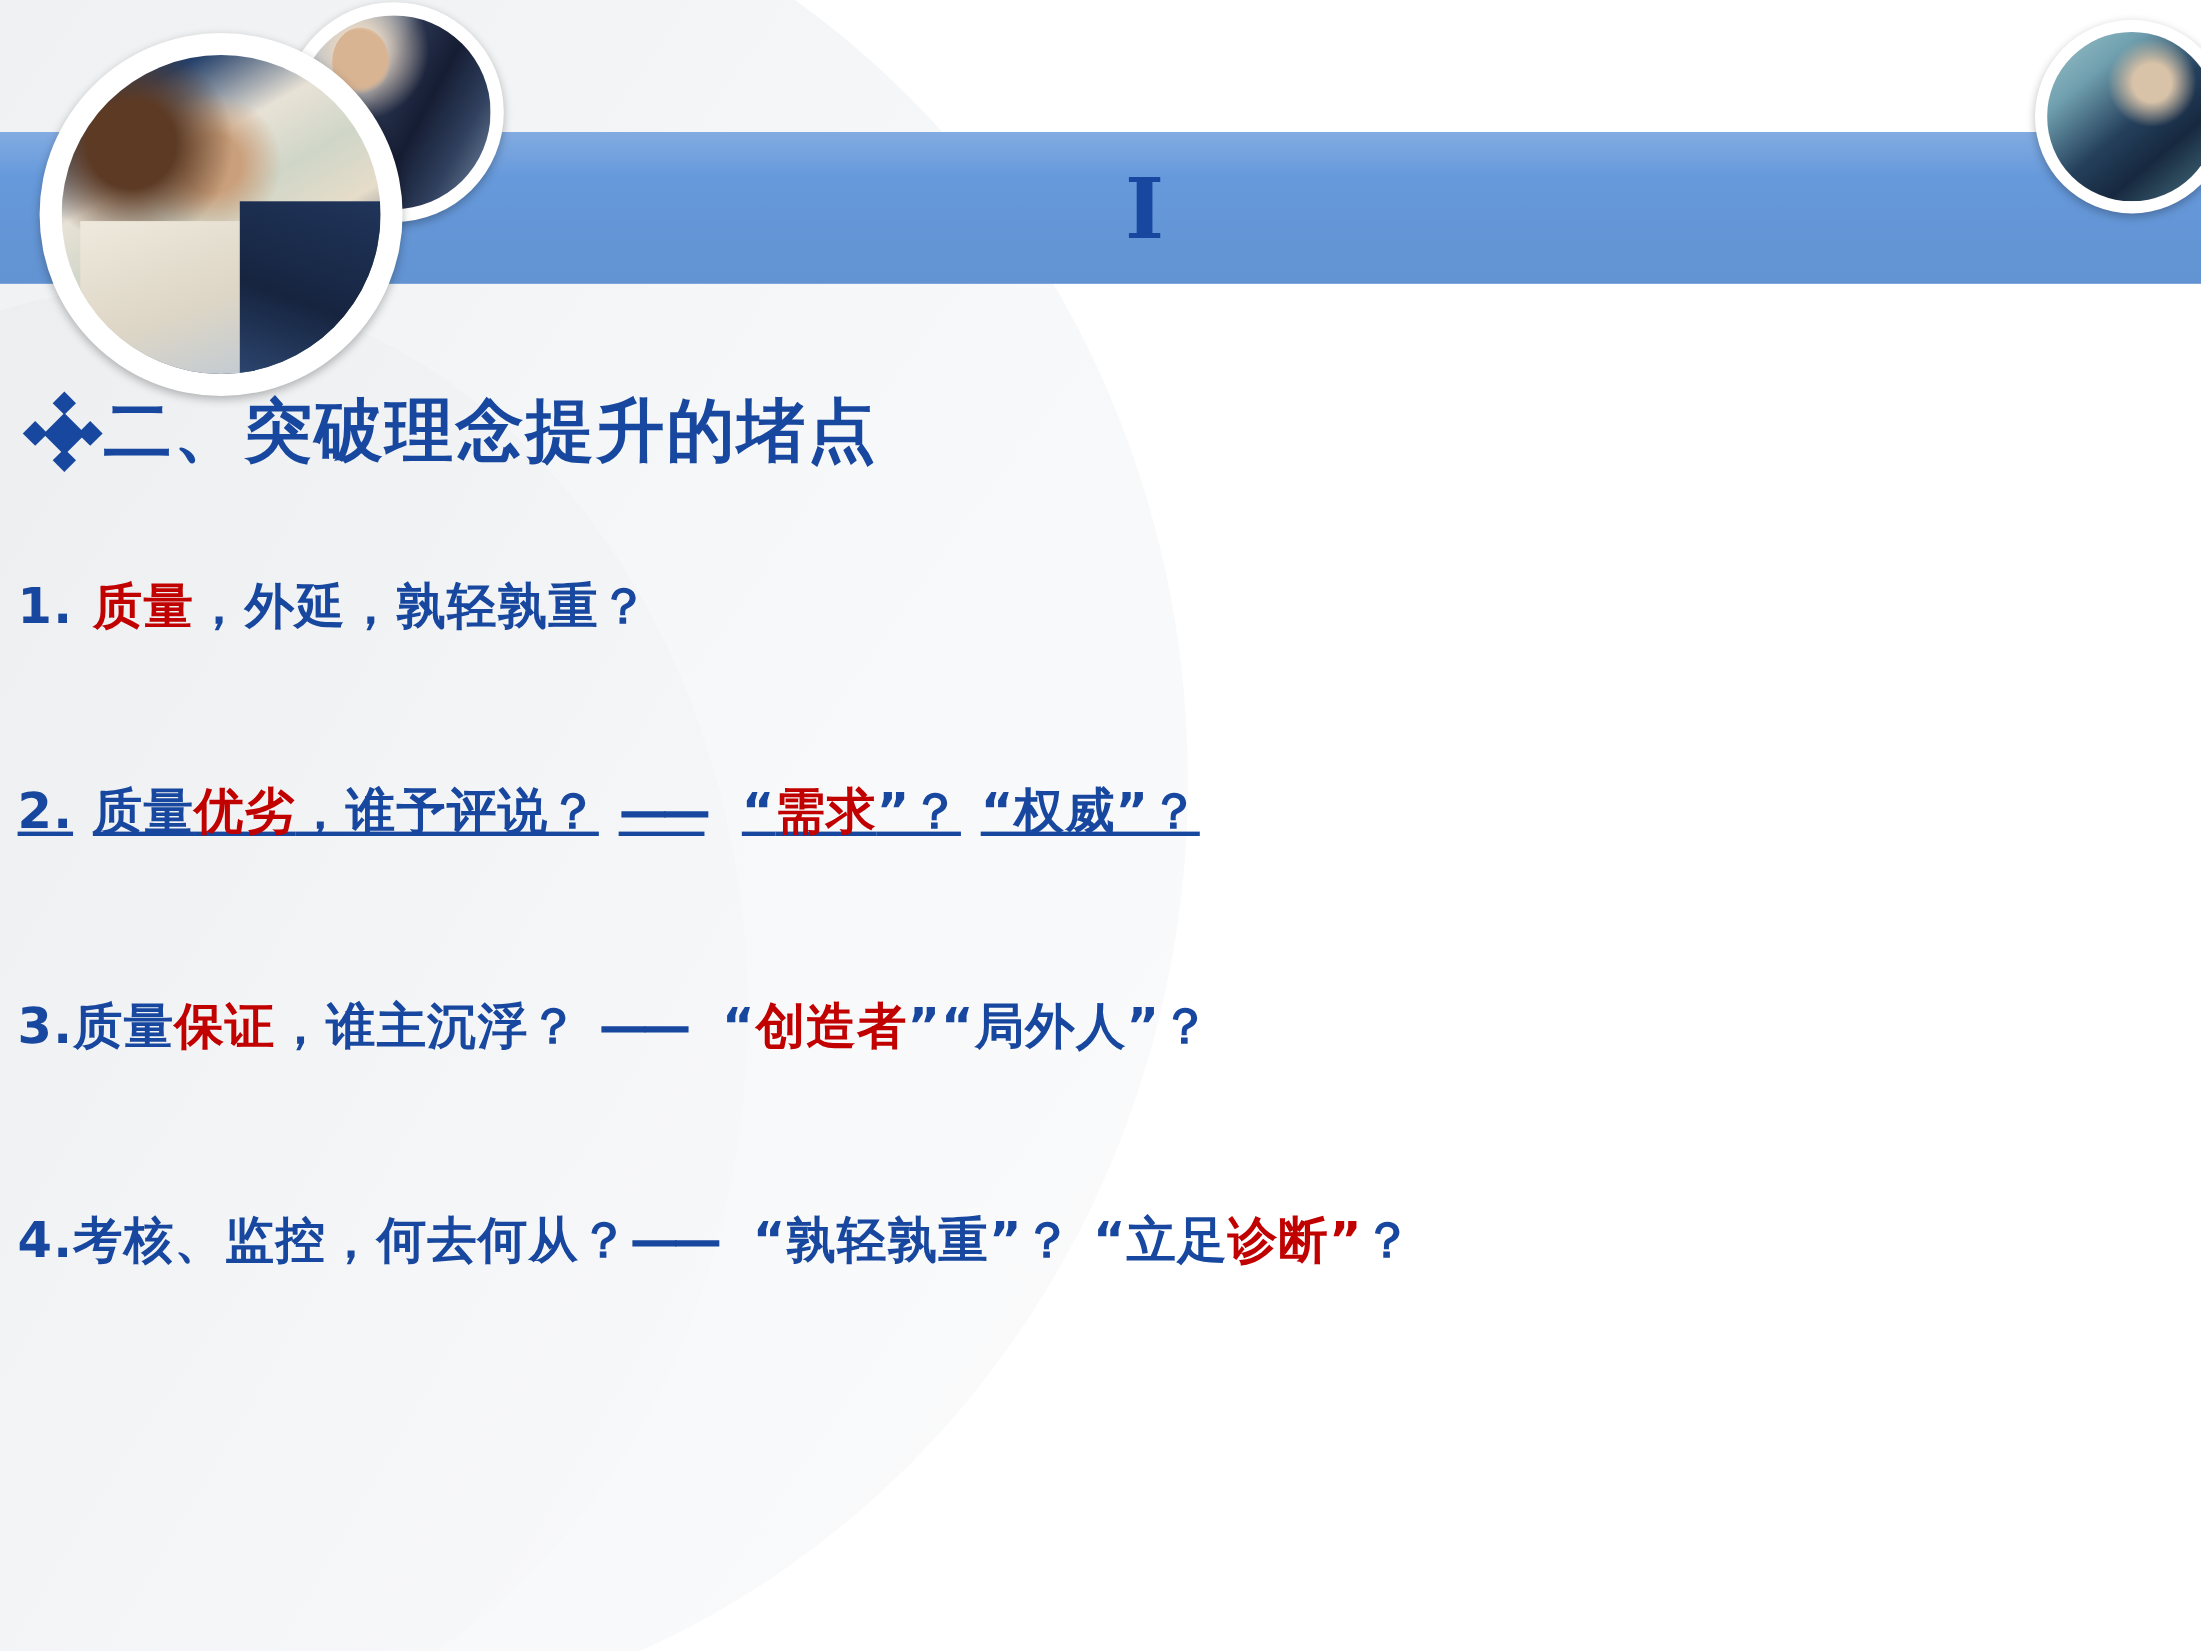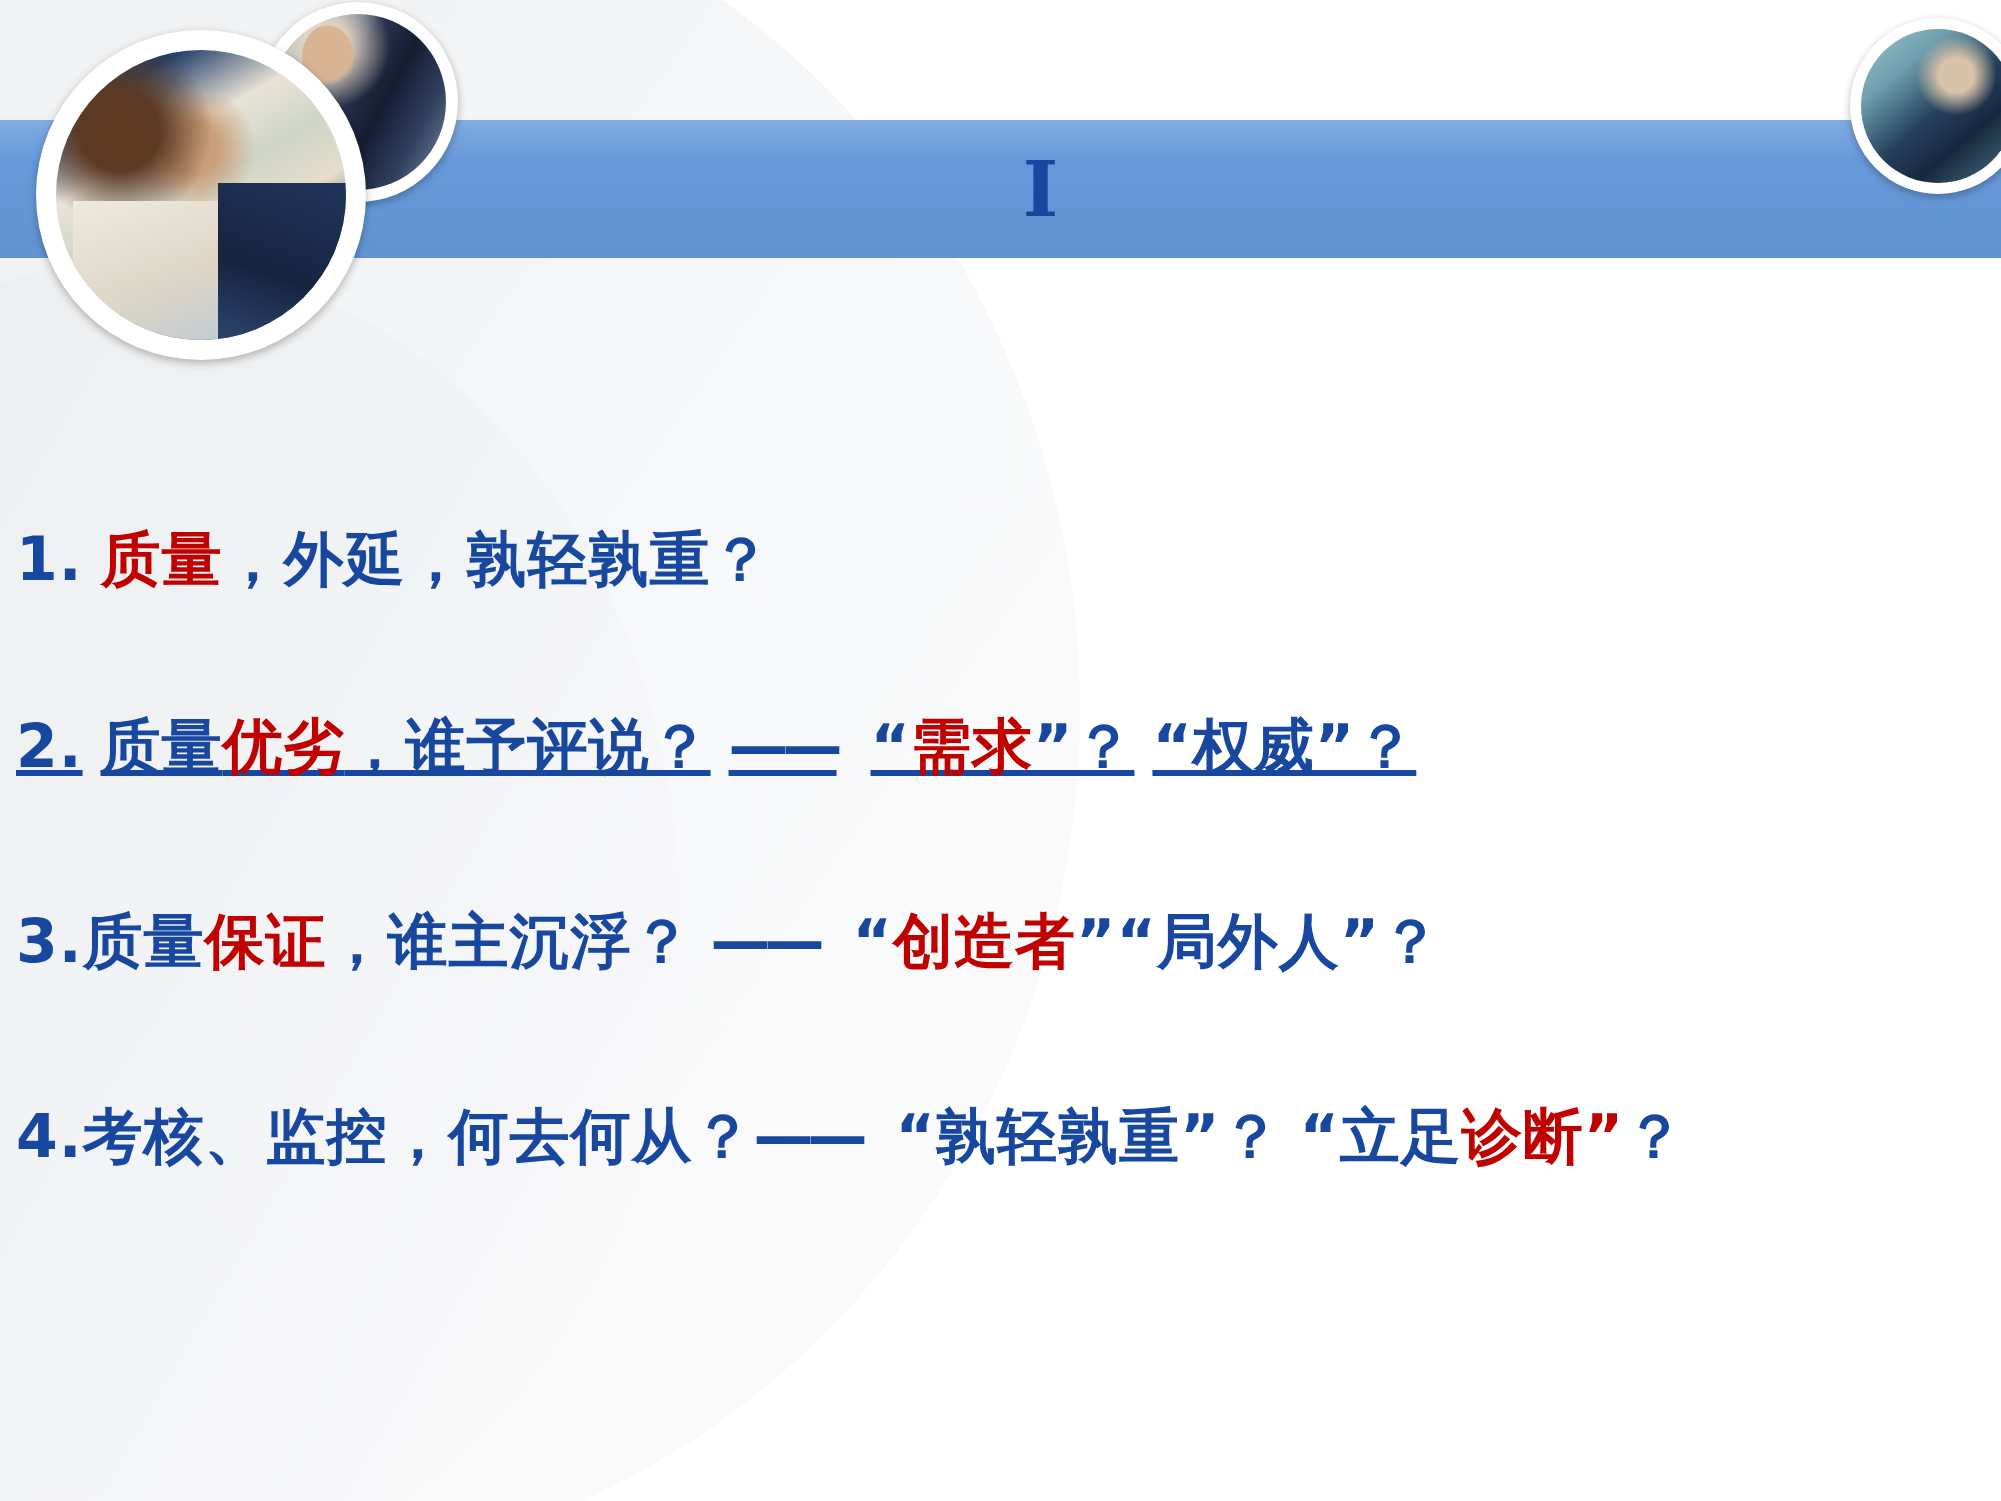--- a/index.html
+++ b/index.html
@@ -176,21 +176,21 @@
     font-weight: bold;
     font-size: 62px;
     letter-spacing: 2px;
   }
 
   .item {
     position: absolute;
     left: 16px;
     color: #17479E;
     font-weight: bold;
-    font-size: 60px;
+    font-size: 45px;
     letter-spacing: 1px;
     line-height: 1.12;
     white-space: nowrap;
   }
   .item.wrap { white-space: normal; width: 1970px; }
   .item-1 { top: 268px; }
   .item-2 { top: 455px; text-decoration: underline; }
   .item-3 { top: 650px; }
   .item-4 { top: 845px; }
 
@@ -220,20 +220,30 @@
   </div>
   <div class="bubble bubble-b">
     <div class="inner"></div>
   </div>
   <div class="bubble bubble-c">
     <div class="inner"></div>
   </div>
 
   <div class="body">
 
+    <div class="sub-head">
+      <span class="diamond-bullet">
+        <i class="c"></i>
+          <i class="l"></i>
+          <i class="r"></i>
+          <i class="t"></i>
+          <i class="b"></i>
+      </span>
+      <span class="sub-head-text">二、突破理念提升的堵点</span>
+    </div>
 
     <div class="item item-1">
       <span class="num">1.</span><span class="sp"></span><span class="red">质量</span><span class="blue">，外延，孰轻孰重？</span>
     </div>
 
     <div class="item item-2">
       <span class="num">2.</span><span class="sp"></span><span class="blue">质量</span><span class="red">优劣</span><span class="blue">，谁予评说？</span><span class="sp"></span><span class="blue dash">——</span><span class="sp-l"></span><span class="blue">“</span><span class="red">需求</span><span class="blue">”？</span><span class="sp"></span><span class="blue">“权威”？</span>
     </div>
 
     <div class="item item-3">

